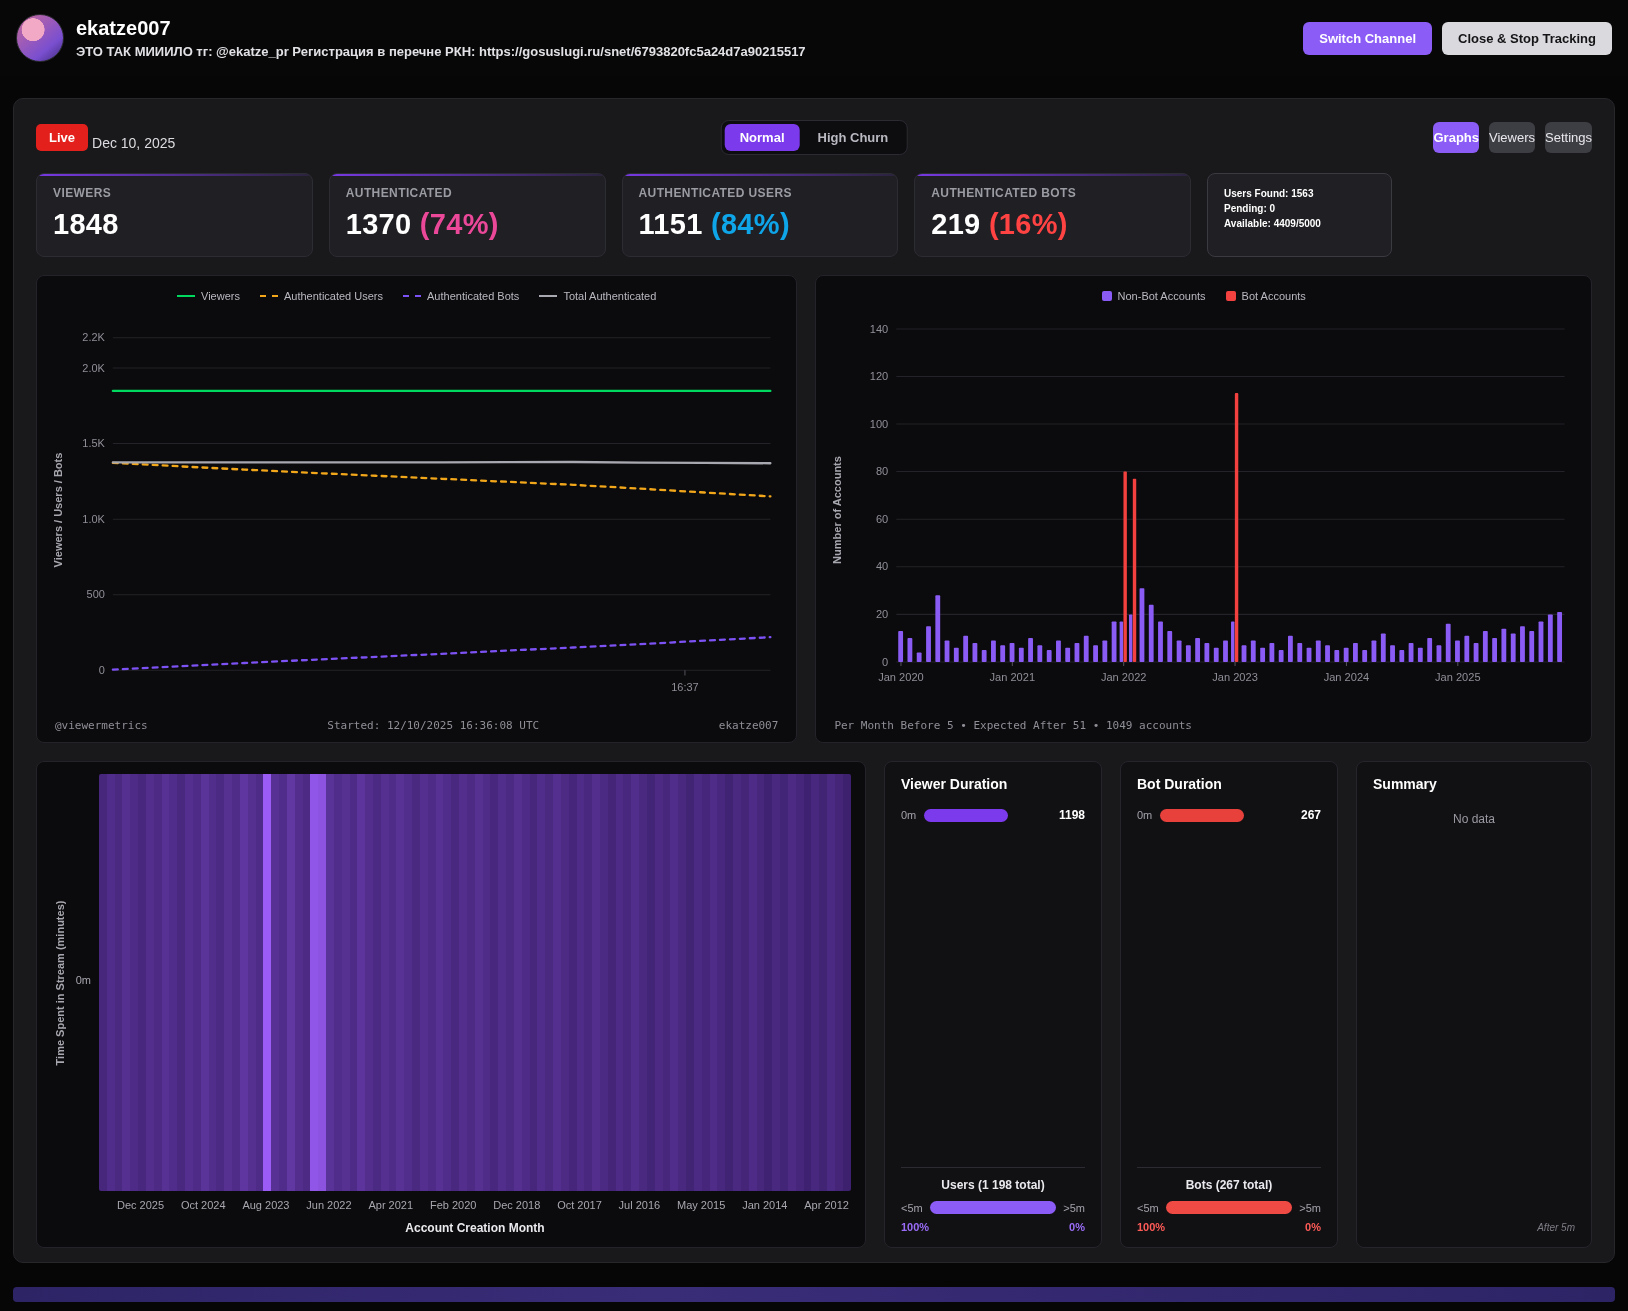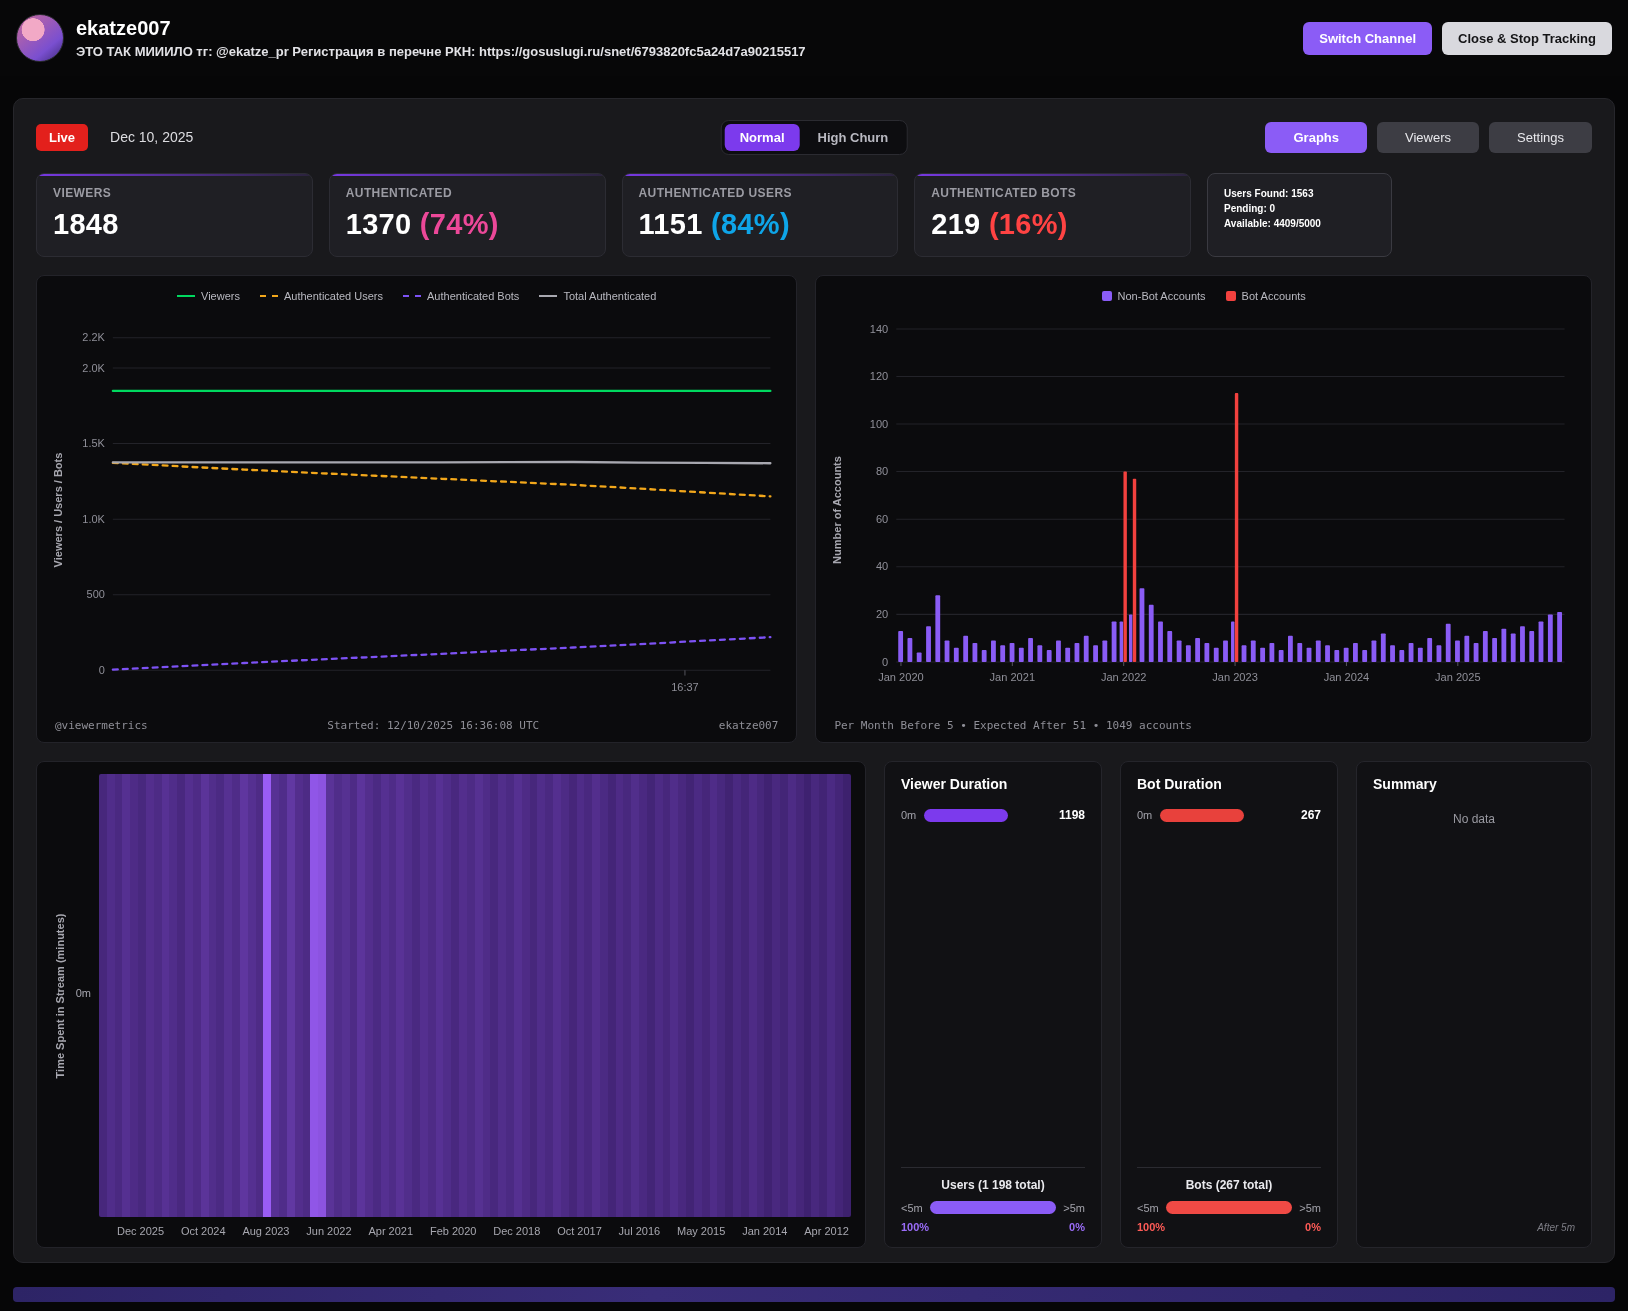--- a/index.html
+++ b/index.html
@@ -16,25 +16,25 @@
                 linear-gradient(140deg,#c96a9a 0%, #7a4fd0 70%, #3e2a7a 100%);
     border:1px solid #2a2a30; }
   .header-text { margin-left:12px; min-width:0; }
   .username { font-size:20px; font-weight:700; line-height:1.15; }
   .subtitle { font-size:13px; font-weight:600; color:#e2e2e6; margin-top:4px; white-space:nowrap; }
   .header-actions { margin-left:auto; display:flex; gap:10px; }
   .btn { border:none; border-radius:6px; font-family:inherit; font-size:13px; font-weight:700; padding:9px 16px; cursor:pointer; }
   .btn.purple { background:#8b5cf6; color:#fff; }
   .btn.light  { background:#d9d9de; color:#141416; }
   .btn.gray   { background:#3d3d44; color:#e8e8ec; font-weight:500; }
-  .btn.sm { padding:8px 28px; }
+  .btn.sm { padding:8px 0; }
   
   .main-panel { margin:22px 13px 0; background:#19191c; border:1px solid #26262b; border-radius:10px; padding:20px 22px 14px; }
   .toolbar { display:flex; align-items:center; position:relative; margin-bottom:18px; height:36px; }
-  .toolbar-left { display:flex; align-items:center; gap:22px; }
+  .toolbar-left { display:flex; align-items:flex-end; gap:4px; }
   .live-badge { background:#e3201c; color:#fff; font-size:13px; font-weight:700; padding:6px 13px; border-radius:5px; }
   .date { font-size:14px; color:#dcdce0; }
   .segmented { position:absolute; left:50%; transform:translateX(-50%); display:flex; gap:3px;
     background:#0d0d10; border:1px solid #2b2b31; border-radius:8px; padding:3px; }
   .seg { border:none; background:transparent; color:#b9b9c1; font-size:13px; font-weight:600; padding:6px 15px; border-radius:6px; font-family:inherit; cursor:pointer; }
   .seg.active { background:#7c3aed; color:#fff; }
   .toolbar-right { margin-left:auto; display:flex; gap:10px; }
   
   .stats-grid { display:grid; grid-template-columns:1.5fr 1.5fr 1.5fr 1.5fr 1fr 1fr; gap:16px; margin-bottom:18px; }
   .stat-card { position:relative; background:#1f1f24; border:1px solid #2c2c33; border-radius:8px; padding:12px 16px 14px; overflow:hidden; min-height:84px; }
@@ -447,20 +447,21 @@
           <span>Jun 2022</span>
           <span>Apr 2021</span>
           <span>Feb 2020</span>
           <span>Dec 2018</span>
           <span>Oct 2017</span>
           <span>Jul 2016</span>
           <span>May 2015</span>
           <span>Jan 2014</span>
           <span>Apr 2012</span>
         </div>
+      <div class="hm-xlabel">Account Creation Month</div>
     </div>
 
     <div class="side-card">
       <div class="side-title">Viewer Duration</div>
       <div class="dur-row">
         <span>0m</span>
         <span class="dur-bar" style="background: rgb(124, 58, 237);"></span>
         <span class="dur-value">1198</span>
       </div>
       <div class="spacer"></div>

